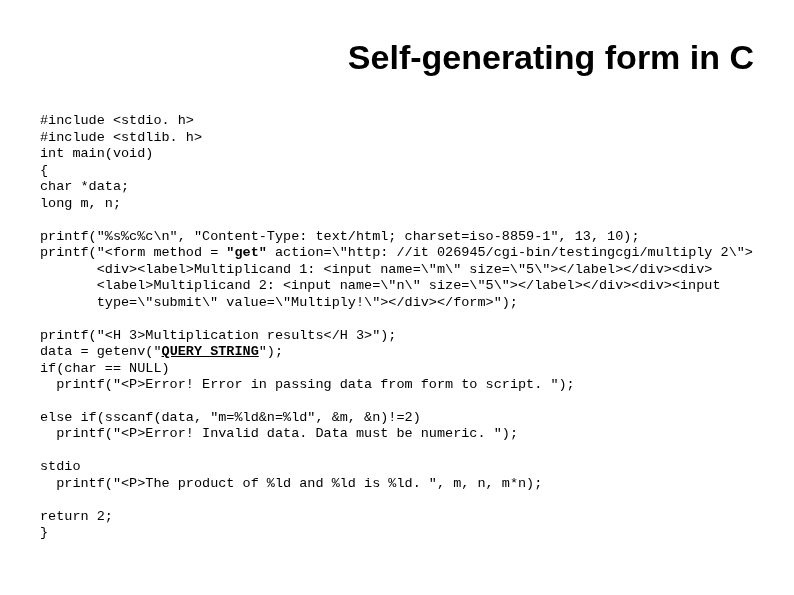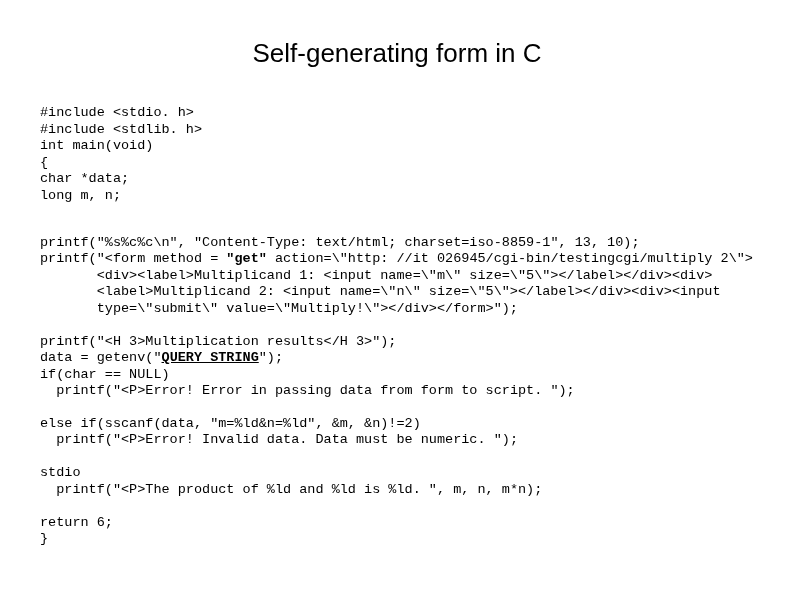--- a/index.html
+++ b/index.html
@@ -8,34 +8,34 @@
     background: #ffffff;
     width: 794px;
     height: 595px;
     font-family: Arial, Helvetica, sans-serif;
   }
   .slide {
     padding: 30px 40px 30px 40px;
     box-sizing: border-box;
   }
   h1.title {
-    font-size: 26px;
-    font-weight: normal;
-    text-align: center;
+    font-size: 34px;
+    font-weight: bold;
+    text-align: right;
     margin: 8px 0 20px 0;
     color: #000;
   }
   .code {
     font-family: "Courier New", Courier, monospace;
     font-size: 13.5px;
     line-height: 1.22;
     white-space: pre-wrap;
     color: #000;
   }
-  .block1 { margin-bottom: 14px; }
+  .block1 { }
   .block2 .wrap {
     padding-left: 4.2em;
     text-indent: -4.2em;
   }
   .block2 .wrap2 {
     padding-left: 1.8em;
     text-indent: -1.8em;
   }
   .underline { text-decoration: underline; }
   .bold { font-weight: bold; }
@@ -58,15 +58,15 @@
 <span>printf("%s%c%c\n", "Content-Type: text/html; charset=iso-8859-1", 13, 10);</span>
 <div class="wrap"><span>printf("&lt;form method = </span><span class="bold">"get"</span><span> action=\"http: //it 026945/cgi-bin/testingcgi/multiply 2\"&gt;&lt;div&gt;&lt;label&gt;Multiplicand 1: &lt;input name=\"m\" size=\"5\"&gt;&lt;/label&gt;&lt;/div&gt;&lt;div&gt;&lt;label&gt;Multiplicand 2: &lt;input name=\"n\" size=\"5\"&gt;&lt;/label&gt;&lt;/div&gt;&lt;div&gt;&lt;input type=\"submit\" value=\"Multiply!\"&gt;&lt;/div&gt;&lt;/form&gt;");</span></div>
 <span>printf("&lt;H 3&gt;Multiplication results&lt;/H 3&gt;");</span>
 <span><span>data = getenv("</span><span class="bold underline">QUERY_STRING</span><span>");</span></span>
 <span>if(char == NULL)</span>
 <div class="wrap2">  printf("&lt;P&gt;Error! Error in passing data from form to script. ");</div>
 <span>else if(sscanf(data, "m=%ld&amp;n=%ld", &amp;m, &amp;n)!=2)</span>
 <div class="wrap2">  printf("&lt;P&gt;Error! Invalid data. Data must be numeric. ");</div>
 <span>stdio</span>
 <div class="wrap2">  printf("&lt;P&gt;The product of %ld and %ld is %ld. ", m, n, m*n);</div>
-<span>return 6;</span>
+<span>return 2;</span>
 <span>}</span></div>
 </div>
 
 </body></html>

